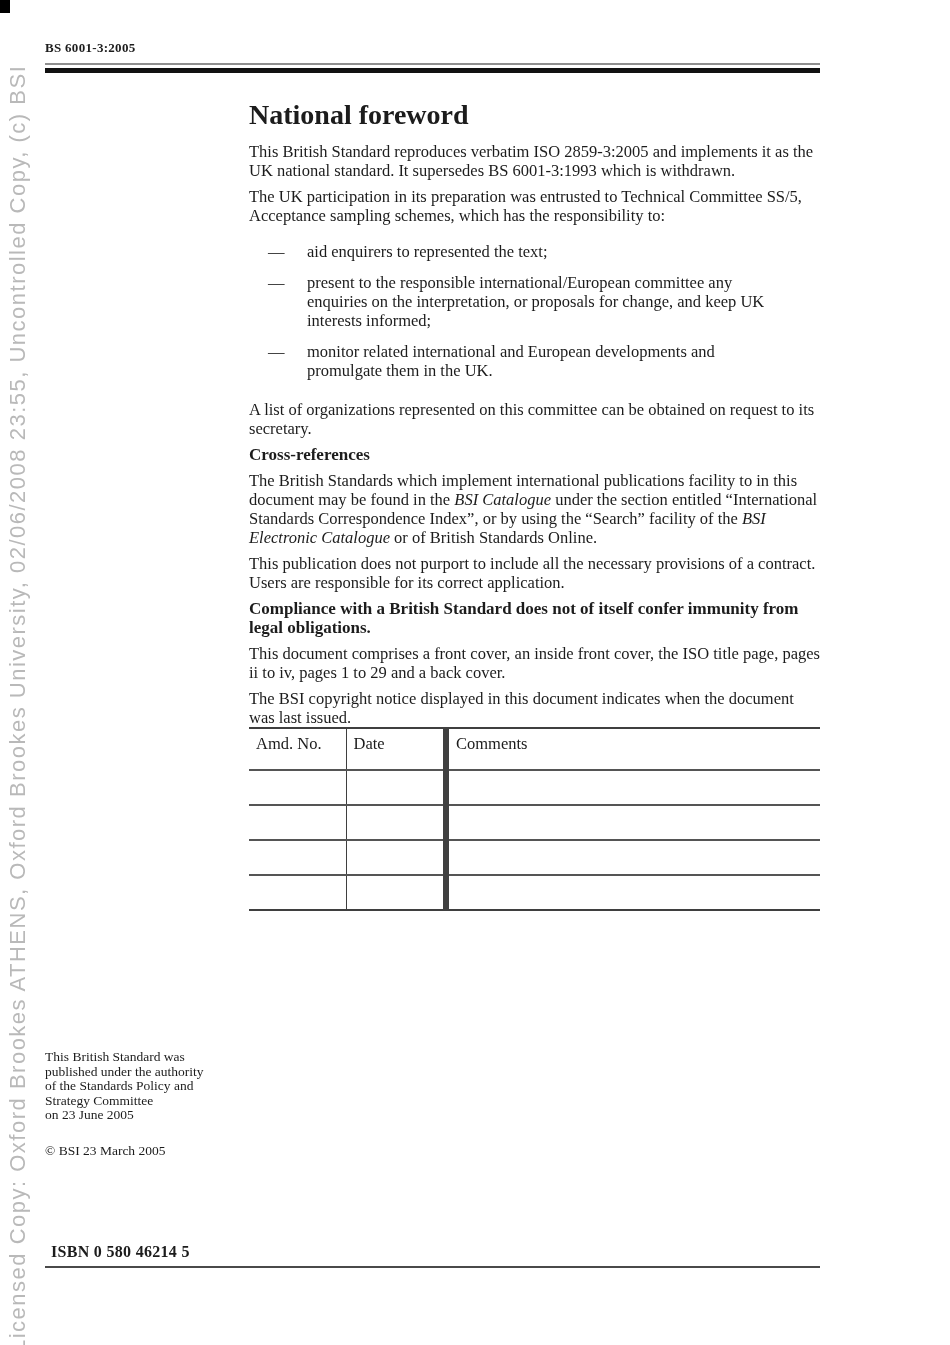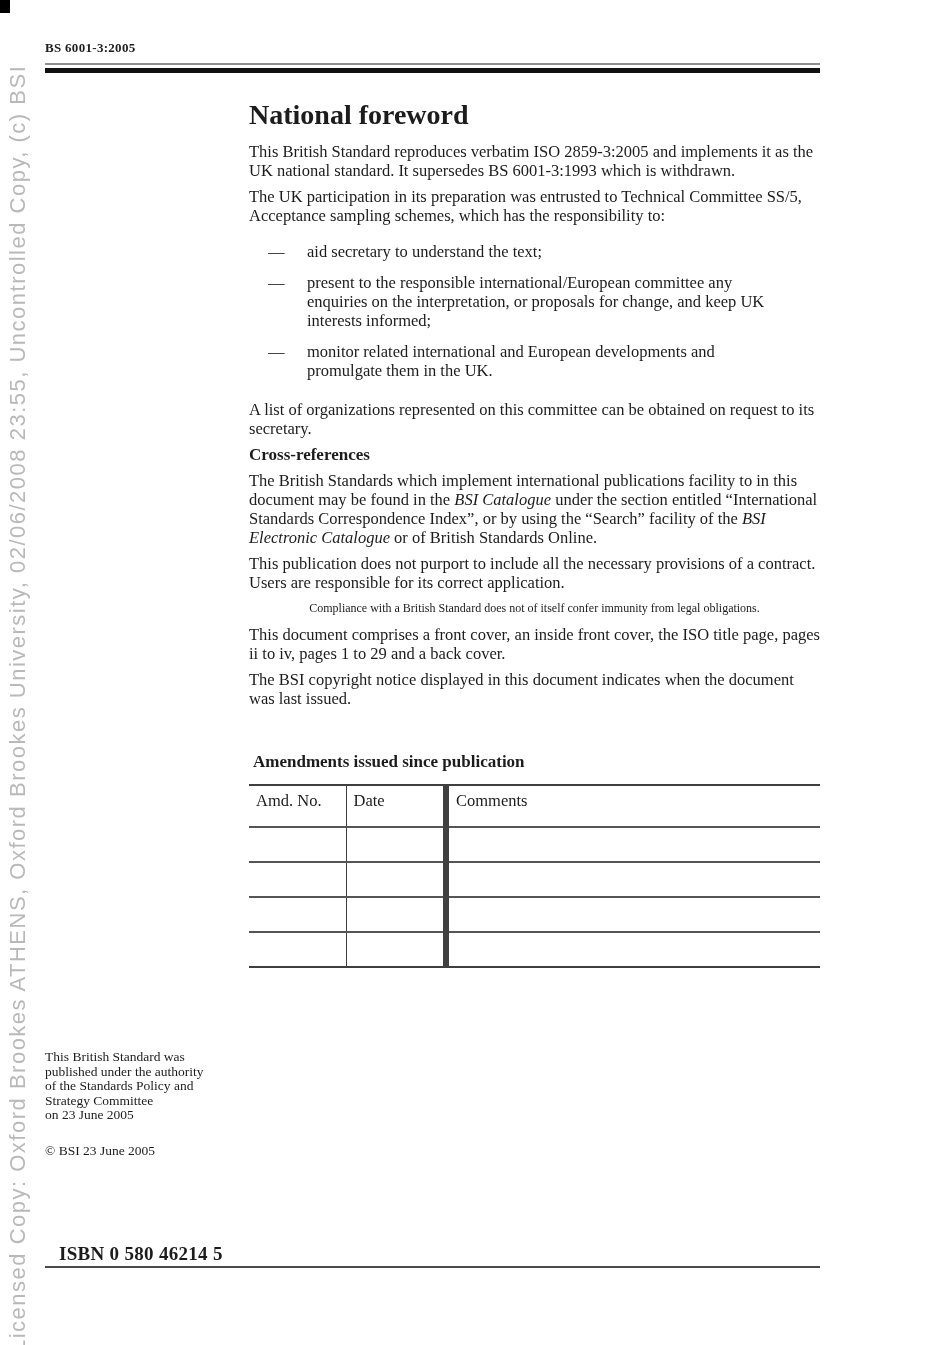--- a/index.html
+++ b/index.html
@@ -59,21 +59,21 @@
     position: relative; padding-left: 58px; margin-bottom: 12px;
     width: 525px;
   }
   ul.responsibility-list li .dash {
     position: absolute; left: 19px; top: 0;
   }
   p.para-committee-list { margin-top: 20px; }
   .content h3 {
     margin-top: 7px; font-size: 17px; line-height: 19px; font-weight: bold;
   }
-  p.para-compliance { font-weight: normal; font-size: 12px; text-align: center; }
+  p.para-compliance { font-weight: bold; font-size: 17px; }
   h3.summary-heading { margin-top: 237px; }
   h3.amendments-heading { margin-top: 44px; margin-left: 4px; margin-bottom: 13px; }
 
   
   table.amendments-table {
     border-collapse: collapse; width: 571px;
     border-top: 2px solid #3f3f3f;
     border-bottom: 2px solid #3f3f3f;
     font-size: 16.5px;
   }
@@ -92,22 +92,22 @@
   
   .publisher-note {
     position: absolute; left: 45px; top: 1050px; width: 200px;
     font-size: 13.5px; line-height: 14.6px;
   }
   .copyright-line {
     position: absolute; left: 45px; top: 1143px;
     font-size: 13.5px;
   }
   .isbn-line {
-    position: absolute; left: 59px; top: 1243px;
-    font-size: 19px; font-weight: bold; letter-spacing: 0.3px;
+    position: absolute; left: 51px; top: 1243px;
+    font-size: 16px; font-weight: bold; letter-spacing: 0.3px;
   }
   .footer-rule {
     position: absolute; left: 45px; top: 1266px;
     width: 775px; height: 2px; background: #4a4a4a;
   }
 </style>
 </head>
 <body>
 
 <div class="corner-bar"></div>
@@ -122,21 +122,21 @@
 
 <div class="content">
   <h1>National foreword</h1>
 
   <p class="para-intro-1">This British Standard reproduces verbatim ISO 2859-3:2005 and implements it as the UK national standard. It supersedes BS 6001-3:1993 which is withdrawn.</p>
   <p>The UK participation in its preparation was entrusted to Technical Committee SS/5, Acceptance sampling schemes, which has the responsibility to:</p>
 
   <ul class="responsibility-list">
     <li>
       <span class="dash">—</span>
-      <span>aid secretary to understand the text;</span>
+      <span>aid enquirers to represented the text;</span>
     </li>
     <li>
       <span class="dash">—</span>
       <span>present to the responsible international/European committee any enquiries on the interpretation, or proposals for change, and keep UK interests informed;</span>
     </li>
     <li>
       <span class="dash">—</span>
       <span>monitor related international and European developments and promulgate them in the UK.</span>
     </li>
   </ul>
@@ -145,21 +145,20 @@
 
   <h3>Cross-references</h3>
   <p><span>The British Standards which implement international publications facility to in this document may be found in the </span><i>BSI Catalogue</i><span> under the section entitled “International Standards Correspondence Index”, or by using the “Search” facility of the </span><i>BSI Electronic Catalogue</i><span> or of British Standards Online.</span></p>
 
   <p>This publication does not purport to include all the necessary provisions of a contract. Users are responsible for its correct application.</p>
   <p class="para-compliance">Compliance with a British Standard does not of itself confer immunity from legal obligations.</p>
 
   <p>This document comprises a front cover, an inside front cover, the ISO title page, pages ii to iv, pages 1 to 29 and a back cover.</p>
   <p>The BSI copyright notice displayed in this document indicates when the document was last issued.</p>
 
-  <h3 class="amendments-heading">Amendments issued since publication</h3>
 
   <table class="amendments-table">
     <thead>
       <tr>
         <th class="col-amd">Amd. No.</th>
         <th class="col-date">Date</th>
         <th class="col-comments">Comments</th>
       </tr>
     </thead>
     <tbody>
@@ -188,17 +187,17 @@
 </div>
 
 <div class="publisher-note">
   <div>This British Standard was</div>
   <div>published under the authority</div>
   <div>of the Standards Policy and</div>
   <div>Strategy Committee</div>
   <div>on 23 June 2005</div>
 </div>
 
-<div class="copyright-line">© BSI 23 June 2005</div>
+<div class="copyright-line">© BSI 23 March 2005</div>
 
 <div class="isbn-line">ISBN 0 580 46214 5</div>
 
 <div class="footer-rule"></div>
 
 </body></html>

